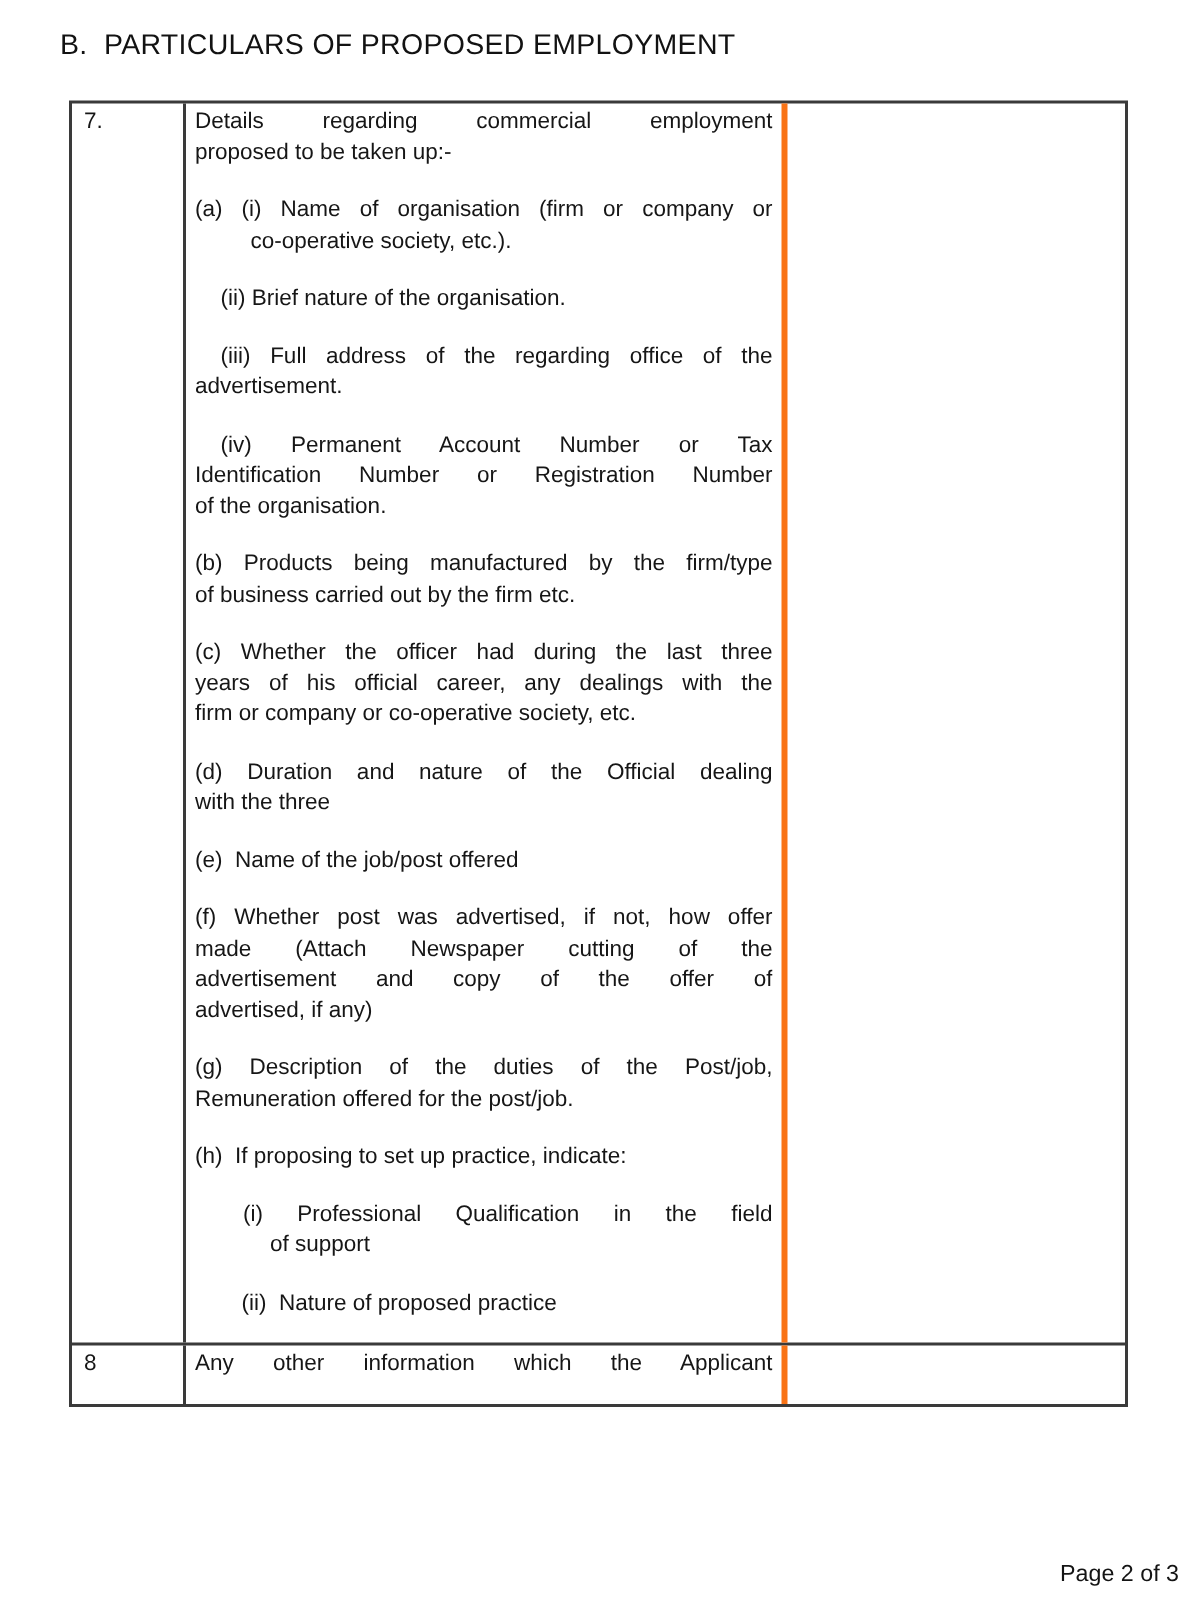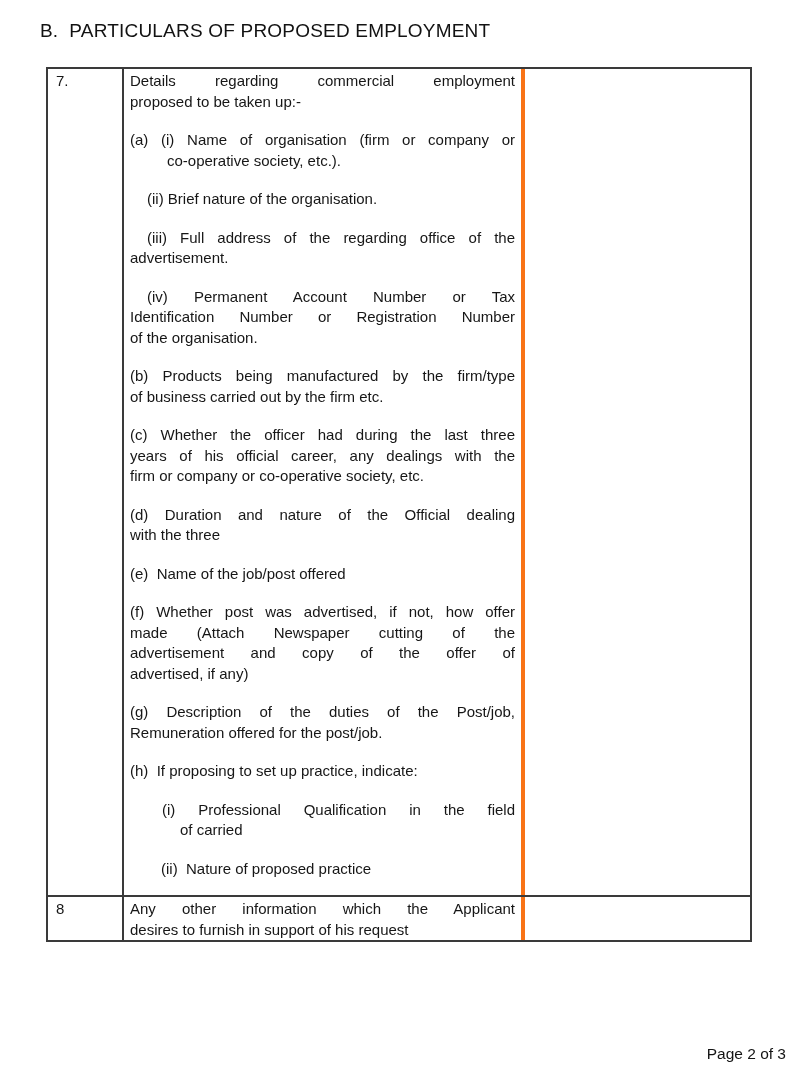--- a/index.html
+++ b/index.html
@@ -46,21 +46,21 @@
     line-height: 20.5px;
   }
   .cell.details {
     width: 401px;
     border-right: 4px solid #f97316;
     padding: 2px 6px 16px 6px;
     font-size: 15px;
     line-height: 20.5px;
   }
   .row:last-child .cell.details {
-    padding-bottom: 0;
+    padding-bottom: 16px;
   }
   .cell.answer {
     flex: 1;
   }
   .para + .para {
     margin-top: 18px;
   }
   .line {
     white-space: nowrap;
     overflow: hidden;
@@ -133,34 +133,33 @@
           </div>
           <div class="para">
             <div class="line jl">(g) Description of the duties of the Post/job,</div>
             <div class="line">Remuneration offered for the post/job.</div>
           </div>
           <div class="para">
             <div class="line">(h)&nbsp; If proposing to set up practice, indicate:</div>
           </div>
           <div class="para">
             <div class="line jl" style="margin-left: 32px;">(i) Professional Qualification in the field</div>
-            <div class="line" style="margin-left: 50px;">of carried</div>
+            <div class="line" style="margin-left: 50px;">of support</div>
           </div>
           <div class="para">
             <div class="line" style="margin-left: 31px;">(ii)&nbsp; Nature of proposed practice</div>
           </div>
         </div>
         <div class="cell answer"></div>
       </div>
       <div class="row">
         <div class="cell num">8</div>
         <div class="cell details">
           <div class="para">
             <div class="line jl">Any other information which the Applicant</div>
-            <div class="line">desires to furnish in support of his request</div>
           </div>
         </div>
         <div class="cell answer"></div>
       </div>
     </div>
 
   <div class="footer">Page 2 of 3</div>
 </div>
 
 </body></html>

